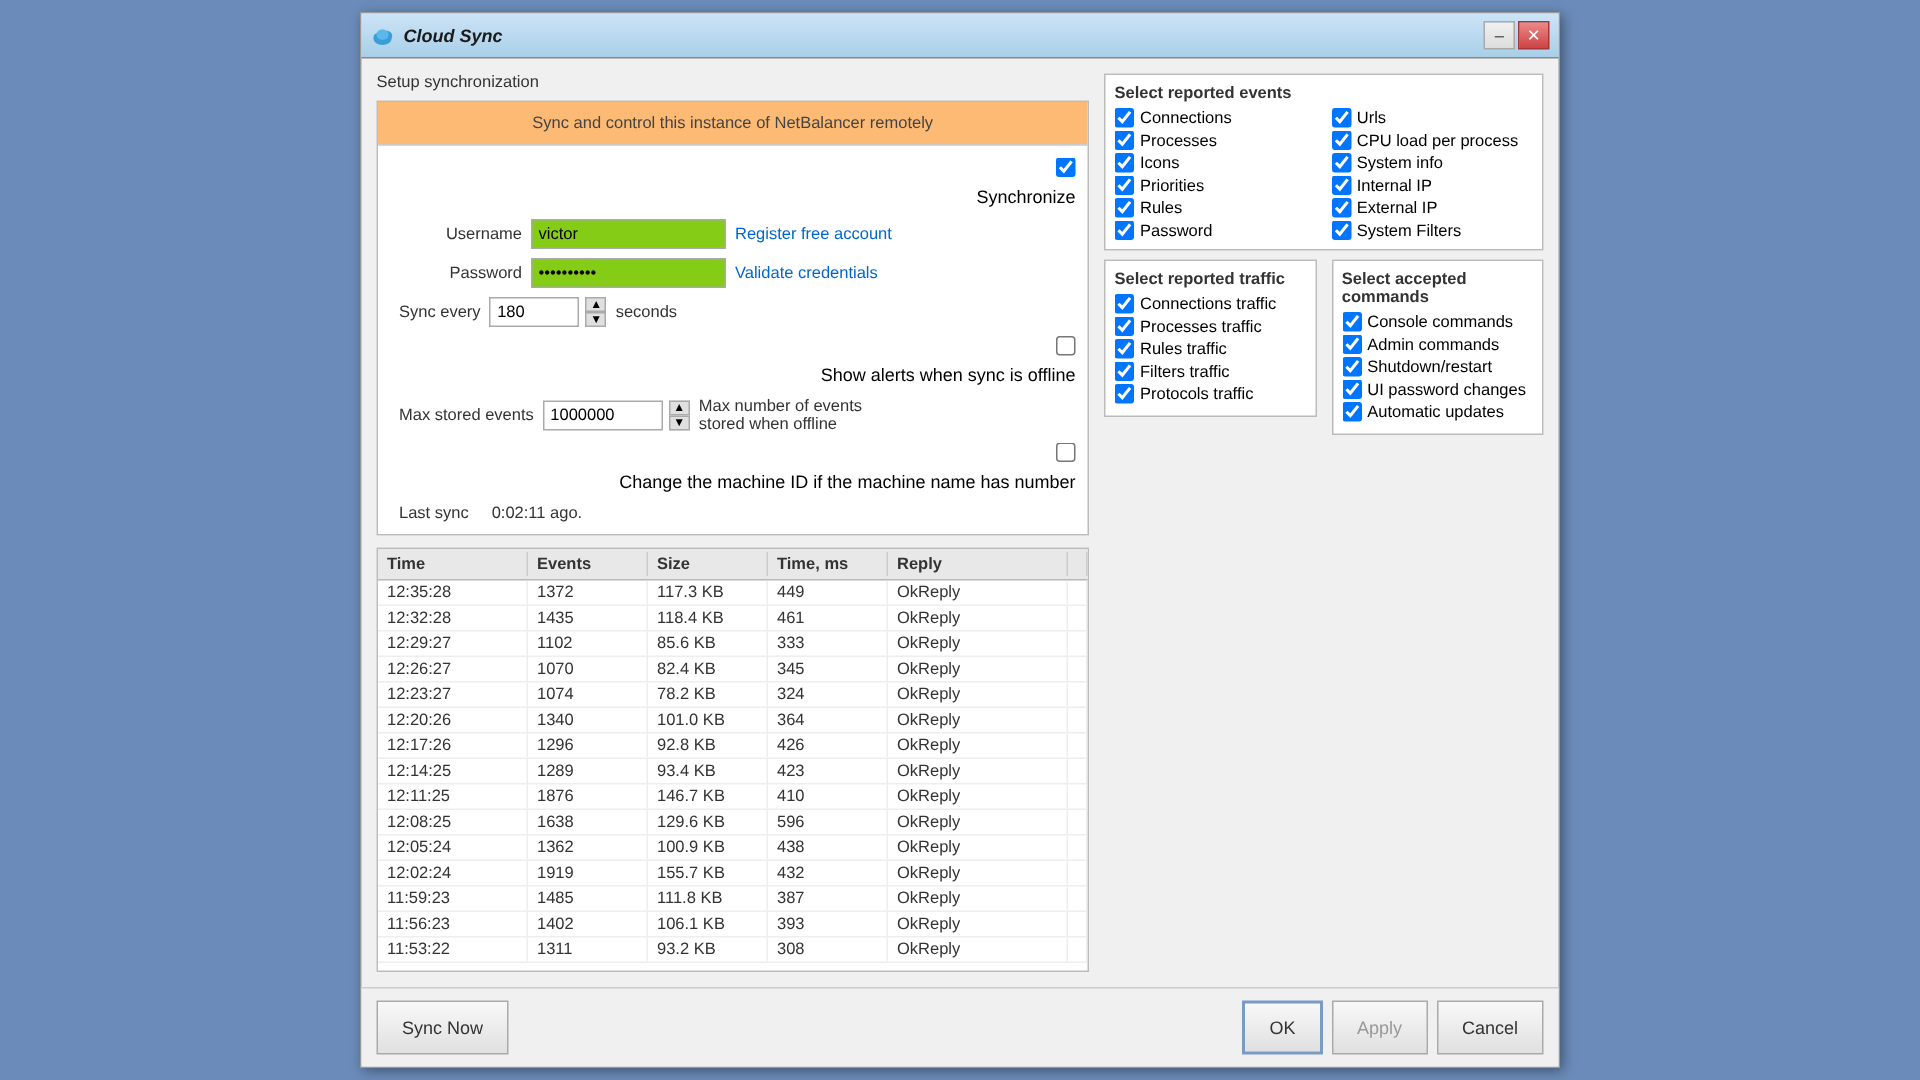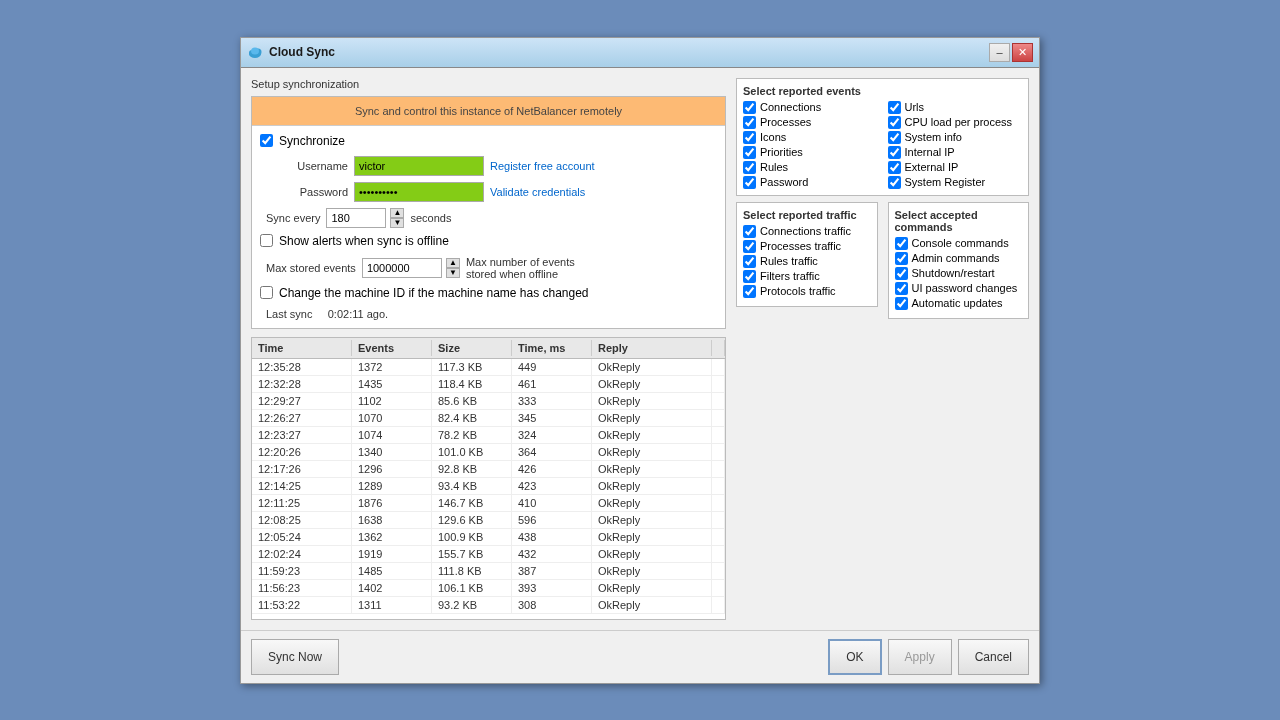--- a/index.html
+++ b/index.html
@@ -27,20 +27,21 @@
       display: flex;
       align-items: center;
       justify-content: space-between;
       padding: 0 6px;
       border-bottom: 1px solid #888;
     }
     .title-bar-left {
       display: flex;
       align-items: center;
       gap: 6px;
+      font-style: italic;
     }
     .title-text {
       font-size: 12px;
       font-weight: 600;
       color: #1a1a1a;
     }
     .title-controls {
       display: flex;
       gap: 2px;
     }
@@ -90,23 +91,24 @@
       flex: 1;
     }
     .right-panel {
       width: 320px;
     }
     .sync-options {
       padding: 8px;
     }
     .checkbox-row {
       display: flex;
-      align-items: flex-start;
+      align-items: flex-end;
       gap: 6px;
       margin-bottom: 8px;
+      flex-direction: column;
     }
     .checkbox-row input[type="checkbox"] {
       width: 13px;
       height: 13px;
     }
     .form-row {
       display: flex;
       align-items: center;
       gap: 6px;
       margin-bottom: 6px;
@@ -358,21 +360,21 @@
                 <div class="spinner-btns">
                   <div class="spinner-btn">▲</div>
                   <div class="spinner-btn">▼</div>
                 </div>
               </div>
               <span class="description-text">Max number of events stored when offline</span>
             </div>
 
             <div class="checkbox-row">
               <input type="checkbox" style="">
-              <span>Change the machine ID if the machine name has changed</span>
+              <span>Change the machine ID if the machine name has number</span>
             </div>
 
             <div class="last-sync">
               <span>Last sync</span>
               &nbsp;&nbsp;&nbsp;
               <span>0:02:11 ago.</span>
             </div>
           </div>
         </div>
 
@@ -554,21 +556,21 @@
               <div class="event-cb-row">
                 <input type="checkbox" checked="" style="">
                 <span>External IP</span>
               </div>
               <div class="event-cb-row">
                 <input type="checkbox" checked="" style="">
                 <span>Password</span>
               </div>
               <div class="event-cb-row">
                 <input type="checkbox" checked="" style="">
-                <span>System Register</span>
+                <span>System Filters</span>
               </div>
             </div>
         </div>
 
         <div class="two-col-sections">
 
           <div class="sub-section">
             <div class="events-section">
               <div class="events-title">Select reported traffic</div>
               <div id="traffic-list">

